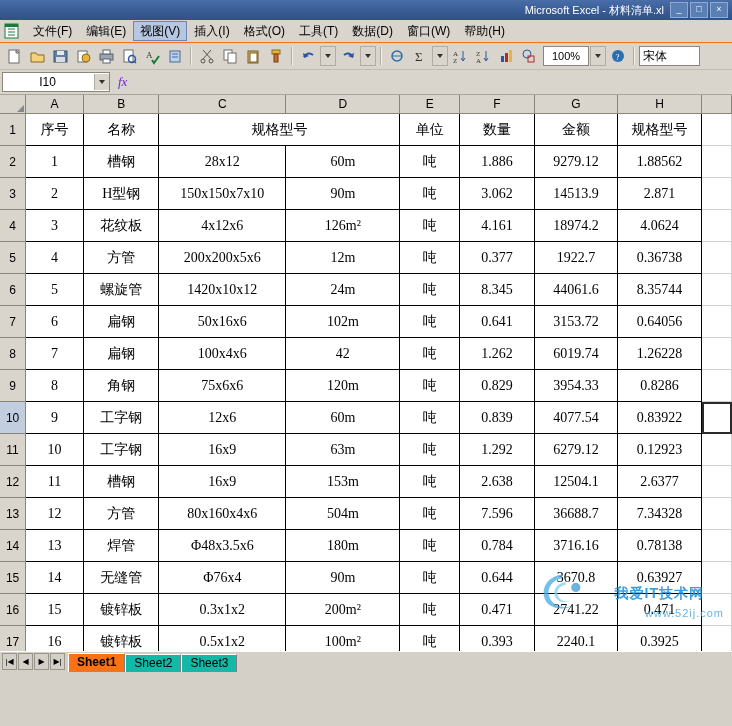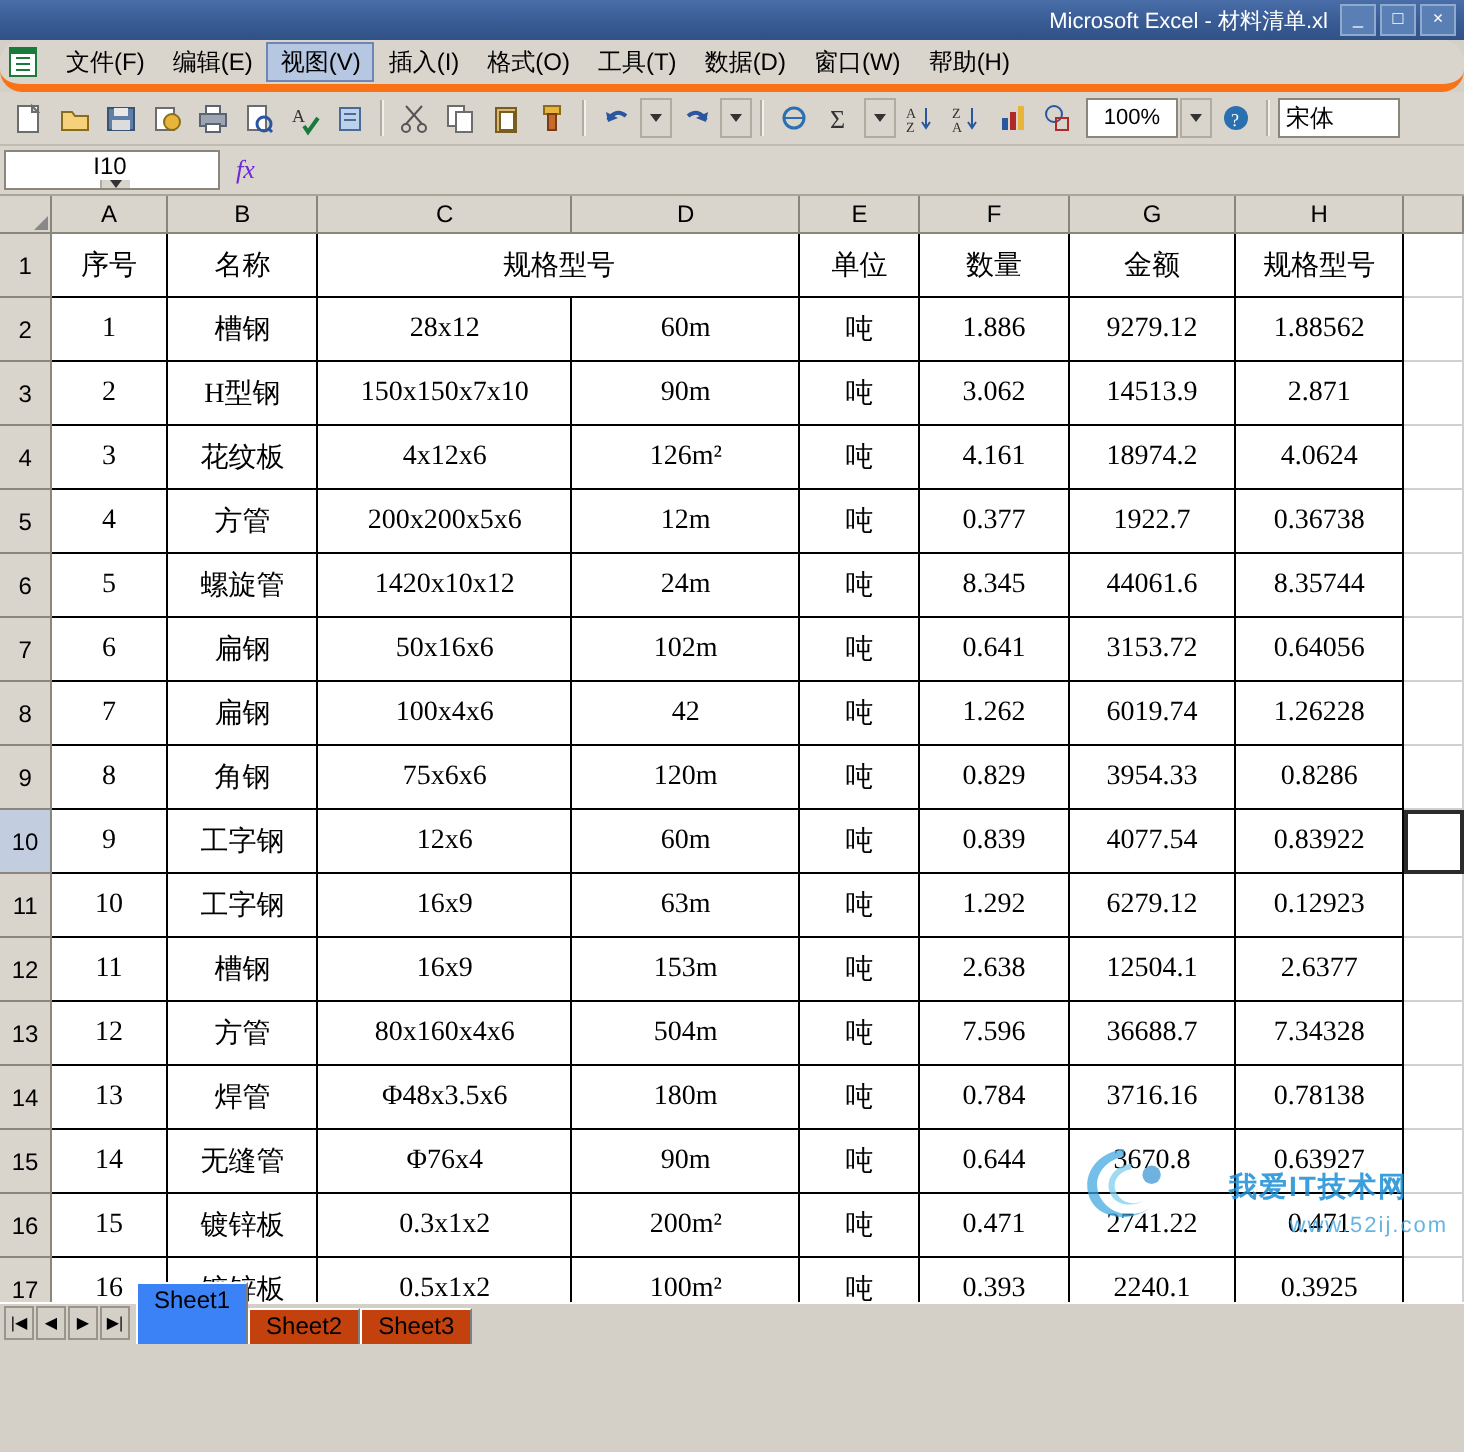--- a/index.html
+++ b/index.html
@@ -54,23 +54,22 @@
     line-height: 12px;
     text-align: center;
     color: #fff;
   }
   
   .menubar {
     height: 22px;
     display: flex;
     align-items: center;
     background: #d9d5cc;
-    border-bottom: 4px solid #f97316;
+    border-bottom: 1px solid #f97316;
     padding-left: 2px;
-    border-radius: 11px;
   }
   .menu-icon {
     width: 20px;
     height: 18px;
     margin-right: 4px;
     display: flex;
     align-items: center;
     justify-content: center;
   }
   .menu-icon svg { display:block; }
@@ -153,21 +152,20 @@
   .namebox {
     width: 104px;
     height: 18px;
     background: #fff;
     border: 1px solid #8a867c;
     display: flex;
     align-items: center;
     justify-content: flex-start;
     font-size: 12px;
     padding-left: 2px;
-    flex-direction: column;
   }
   .namebox .nb-val {
     flex: 1;
     text-align: center;
     padding-right: 4px;
   }
   .namebox .nb-arrow {
     width: 14px;
     height: 16px;
     background: #d9d5cc;
@@ -296,31 +294,31 @@
     background: #d4d0c8;
     border: 1px solid #9a958c;
     display: flex;
     align-items: center;
     justify-content: center;
     font-size: 8px;
   }
   .tab {
     font-size: 12px;
     padding: 1px 8px 2px 8px;
-    background: #c2410c;
+    background: #14b8a6;
     border-left: 1px solid #fff;
     border-right: 1px solid #808080;
     border-top: 1px solid #fff;
     position: relative;
     top: 0;
   }
   .tab.active {
-    background: #3b82f6;
-    font-weight: normal;
-    padding-bottom: 15px;
+    background: #f97316;
+    font-weight: bold;
+    padding-bottom: 3px;
   }
   
   .watermark {
     position: absolute;
     right: 8px;
     bottom: 26px;
     width: 190px;
     height: 60px;
     pointer-events: none;
     opacity: 0.85;

